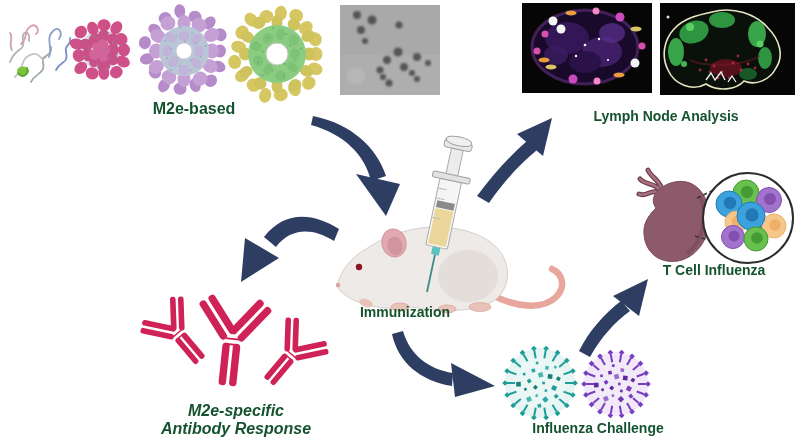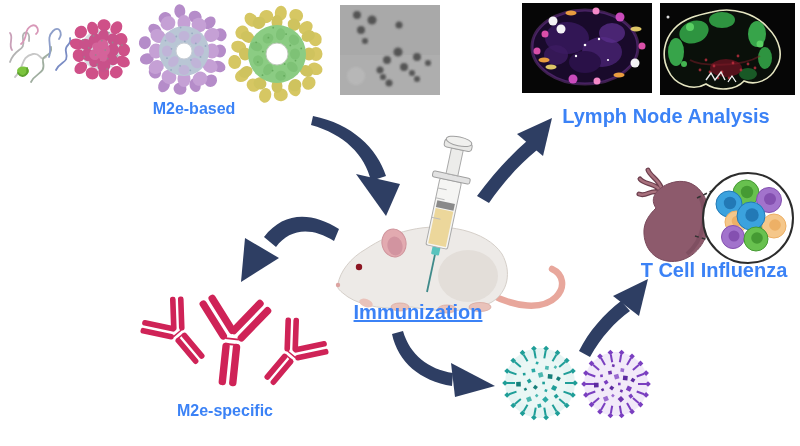--- a/index.html
+++ b/index.html
@@ -1,22 +1,22 @@
 <!DOCTYPE html>
 <html><head>
 <meta charset="utf-8">
 <style>
   html,body{margin:0;padding:0;background:#fff;}
   .stage{position:relative;width:800px;height:446px;background:#ffffff;overflow:hidden;
          font-family:"Liberation Sans",sans-serif;}
   .art{position:absolute;left:0;top:0;}
   .label{position:absolute;transform:translateX(-50%);text-align:center;font-weight:700;
-         color:#3b82f6;white-space:nowrap;}
+         color:#14532d;white-space:nowrap;}
   .lbl-16{font-size:16px;line-height:18px;}
-  .lbl-18{font-size:20px;line-height:20px;}
+  .lbl-18{font-size:14px;line-height:20px;}
 </style>
 </head>
 <body>
 
 <div class="stage">
 
 <svg class="art" width="800" height="446" viewBox="0 0 800 446">
   <defs>
     <filter id="blur1" x="-50%" y="-50%" width="200%" height="200%">
       <feGaussianBlur stdDeviation="1.2"></feGaussianBlur>
@@ -503,19 +503,21 @@
         <rect x="612.0" y="364.3" width="2.6" height="2.6" fill="#6f35ae" transform="rotate(15 613.3 365.6)"></rect>
         <rect x="629.0" y="394.3" width="3.6" height="3.6" fill="#7a3fc0" transform="rotate(52 630.8 396.1)"></rect>
         <rect x="594.0" y="382.8" width="4.6" height="4.6" fill="#5d2ba0" transform="rotate(89 596.3 385.1)"></rect>
       </g>
 </svg>
 
 <div class="label lbl-16" style="left:194px;top:100px;">
   <div>M2e-based</div>
 </div>
 <div class="label lbl-18" style="left:666px;top:106px;">Lymph Node Analysis</div>
-<div class="label lbl-18" style="left:418px;top:302px;text-decoration:underline;">Immunization</div>
-<div class="label lbl-16" style="left:225px;top:402px;">
+<div class="label lbl-18" style="left:405px;top:302px;">Immunization</div>
+<div class="label lbl-16" style="left:236px;top:402px;font-style:italic;">
   <div>M2e-specific</div>
+  <div>Antibody Response</div>
 </div>
 <div class="label lbl-18" style="left:714px;top:260px;">T Cell Influenza</div>
+<div class="label lbl-18" style="left:598px;top:418px;">Influenza Challenge</div>
 
 </div>
 
 </body></html>

